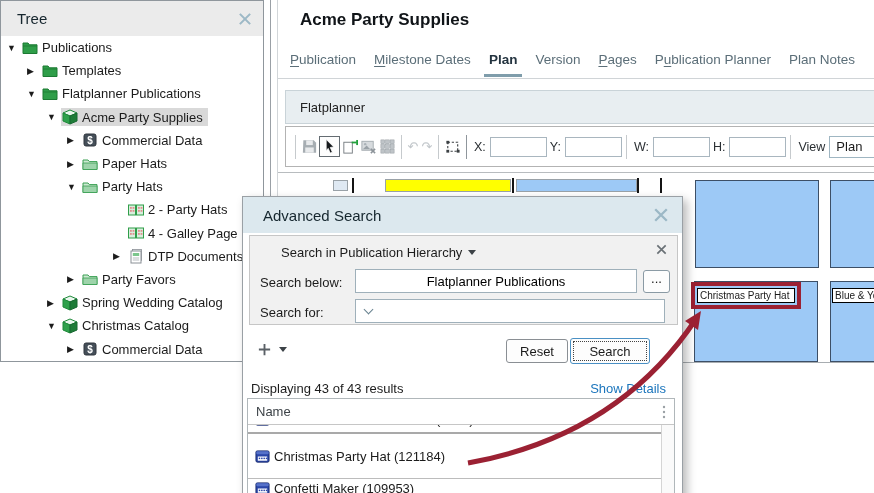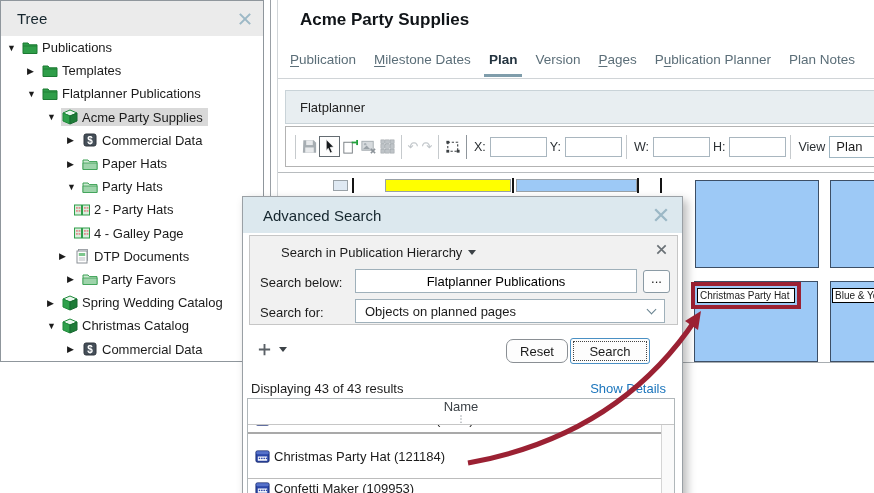--- a/index.html
+++ b/index.html
@@ -7,21 +7,21 @@
   #app { position:relative; width:874px; height:493px; overflow:hidden;
          font-family:"Liberation Sans", sans-serif; color:#1b1b1b; background:#fff; }
   .abs { position:absolute; }
 
   
   #tree { left:0; top:0; width:264px; height:362px; border:1px solid #8f969c; background:#fff; z-index:2; }
   #tree-hdr { height:35px; background:#ebebeb; display:flex; align-items:center; justify-content:space-between; padding:0 10px 0 16px; }
   #tree-hdr .t { font-size:15px; color:#16262e; }
   .xicon { color:#9cb8c6; cursor:pointer; }
   .trow { height:23.2px; display:flex; align-items:center; white-space:nowrap; }
-  .lv0{padding-left:6px}.lv1{padding-left:26px}.lv2{padding-left:46px}.lv3{padding-left:66px}.lv4{padding-left:58px}
+  .lv0{padding-left:6px}.lv1{padding-left:26px}.lv2{padding-left:46px}.lv3{padding-left:66px}.lv4{padding-left:112px}
   .arr { width:14px; font-size:9px; color:#1c1c1c; flex:none; }
   .hl { display:flex; align-items:center; gap:4px; padding:1px 5px 1px 1px; }
   .hl.sel { background:#d9d9d9; }
   .ti { width:16px; height:16px; flex:none; }
   .tlabel { font-size:13px; }
 
   
   #vline1 { left:270px; top:0; width:1px; height:493px; background:#9aa0a6; }
   #vline2 { left:277px; top:0; width:1px; height:493px; background:#d2d6d9; }
 
@@ -71,28 +71,28 @@
                 border-radius:3px; background:#fdfdfd; font-size:13px; display:flex; align-items:center; justify-content:center;
                 padding-bottom:6px; cursor:pointer; }
   #sel-for { position:absolute; left:105px; top:63px; width:310px; height:24px; border:1px solid #9fb0ba; background:#fff;
              display:flex; align-items:center; justify-content:space-between; padding:0 9px; font-size:13px; cursor:pointer; }
   .chev { width:7px; height:7px; border-right:1.6px solid #67828f; border-bottom:1.6px solid #67828f;
           transform:rotate(45deg); margin-top:-3px; }
   #btn-plus { position:absolute; left:10px; top:141px; width:22px; height:22px; display:flex; align-items:center; justify-content:center; cursor:pointer; }
   #plus-caret { position:absolute; left:36px; top:150px; }
   .dbtn { position:absolute; height:24px; border:1px solid #8a8f94; border-radius:3px; background:#fdfdfd;
           font-size:13px; display:flex; align-items:center; justify-content:center; cursor:pointer; }
-  #btn-reset { left:263px; top:142px; width:62px;border-radius:7px; }
+  #btn-reset { left:263px; top:142px; width:62px; }
   #btn-search { left:327px; top:141px; width:80px; height:26px; border:1px solid #4a90c4;
                 outline:1px dotted #444; outline-offset:-4px; }
   #summary { position:absolute; left:8px; top:184px; font-size:13px; color:#1c1c1c; }
   #details { position:absolute; right:16px; top:184px; font-size:13px; color:#1b75bc; cursor:pointer; }
   #rtable { position:absolute; left:4px; top:201px; width:428px; height:240px; border:1px solid #b0b7ba; background:#fff; }
   #rhead { height:26px; border-bottom:1px solid #c6c6c6; display:flex; align-items:center; justify-content:space-between;
-           padding:0 8px; font-size:13px; color:#3c4247;flex-direction:column; }
+           padding:0 8px; font-size:13px; color:#3c4247; }
   .rrow { height:45px; display:flex; align-items:center; padding-left:7px; border-bottom:1px solid #bcbcbc; gap:4px; background:#fff; }
   .rrow.partial { height:9px; overflow:hidden; border-bottom:2px solid #a9a9a9; align-items:flex-start; }
   .rrow.partial .rin { margin-top:-13px; display:flex; align-items:center; gap:4px; }
   .rrow.last { align-items:flex-start; padding-top:2px; border-bottom:none; }
   .ri { width:15px; height:15px; flex:none; }
   .rtext { font-size:13px; }
   #vscroll { position:absolute; right:0; top:26px; bottom:0; width:13px; background:#fafafa; border-left:1px solid #d5d5d5; }
 
   #arrow-svg { left:0; top:0; z-index:20; pointer-events:none; }
   .hidden-defs { position:absolute; width:0; height:0; overflow:hidden; }
@@ -454,21 +454,20 @@
         </svg>
 
       <div class="critlab" style="left:10px;top:39px;">Search below:</div>
       <input id="inp-below" value="Flatplanner Publications" style="">
       <div id="btn-browse">
           <span>...</span>
         </div>
 
       <div class="critlab" style="left:10px;top:69px;">Search for:</div>
       <div id="sel-for">
-        <span>Objects on planned pages</span>
         <span class="chev"></span>
       </div>
     </div>
 
     <div id="btn-plus">
       <svg width="15" height="15" viewBox="0 0 16 16">
           <use href="#sym-plus" xlink:href="#sym-plus"></use>
         </svg>
     </div>
     <svg id="plus-caret" width="8" height="5" viewBox="0 0 8 5" style="color:#3c4247">

